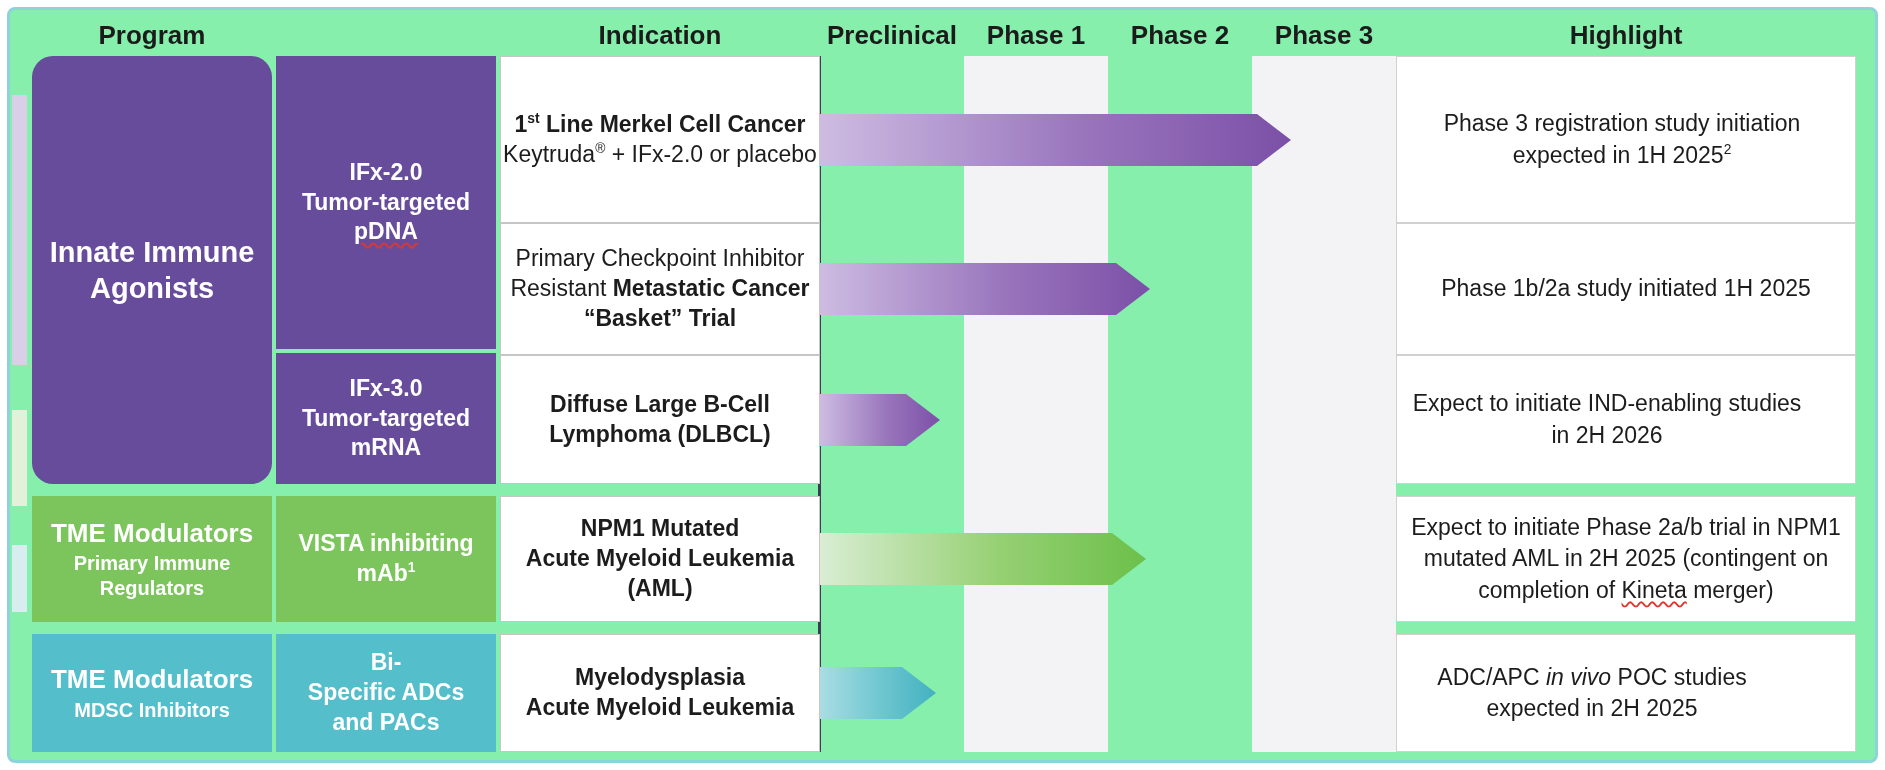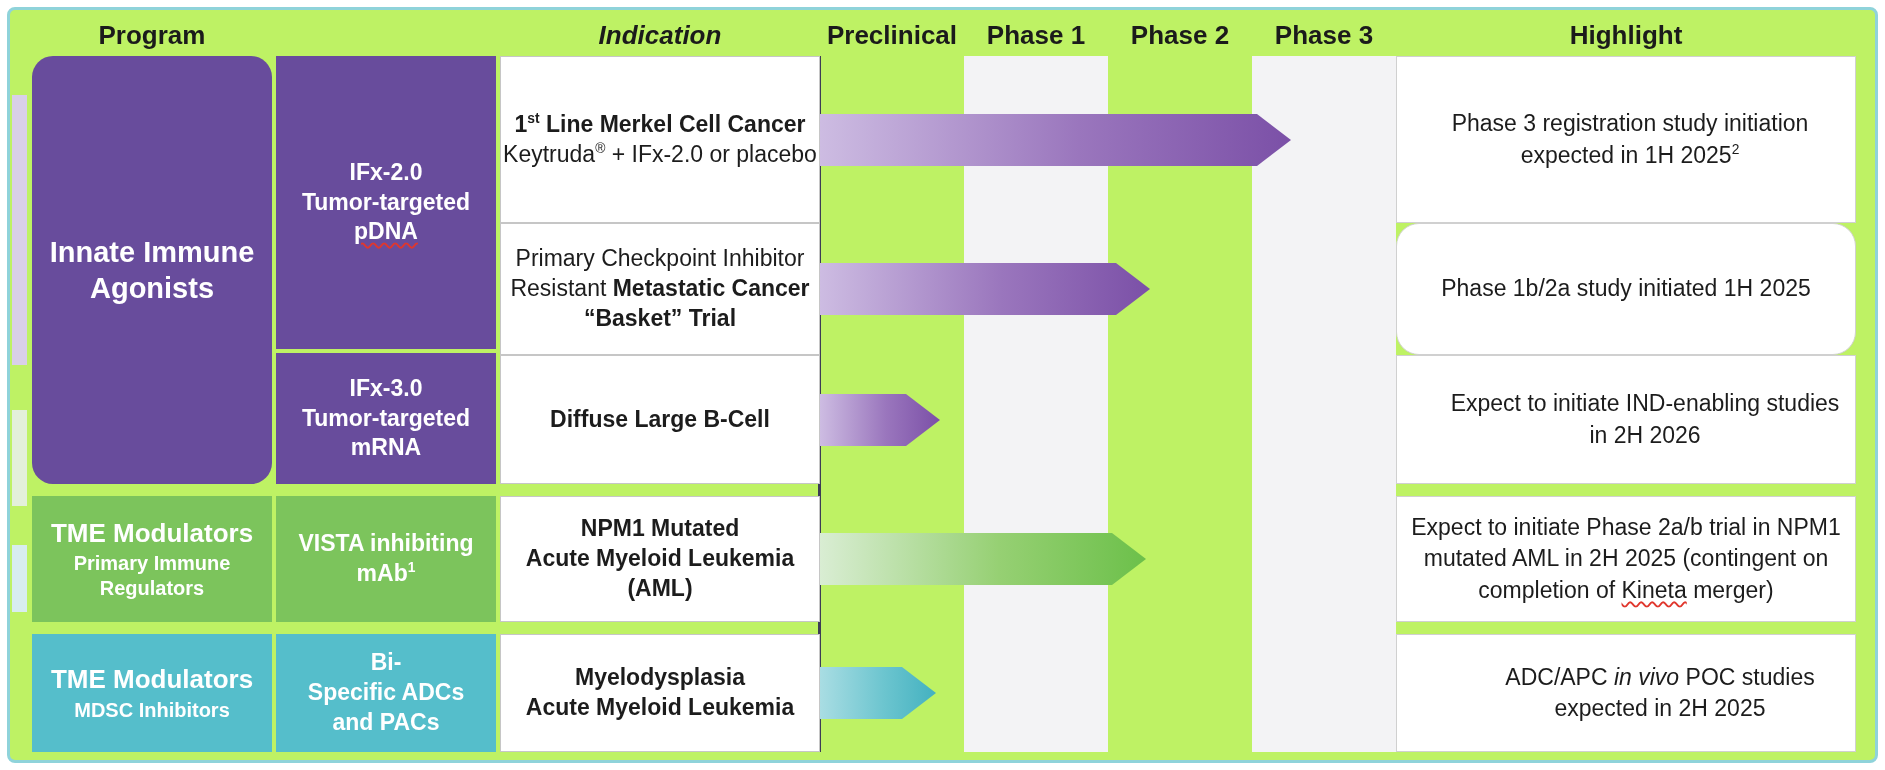--- a/index.html
+++ b/index.html
@@ -1,20 +1,20 @@
 <!DOCTYPE html>
 <html><head>
 <meta charset="utf-8">
 <style>
   * { margin:0; padding:0; box-sizing:border-box; }
   html,body { width:1885px; height:770px; background:#ffffff; }
   body { font-family:"Liberation Sans","DejaVu Sans",sans-serif; color:#1c1c1c; position:relative; overflow:hidden; }
 
   .frame { position:absolute; left:7px; top:7px; width:1871px; height:756px;
-           border:3px solid #8fd3da; border-radius:8px; background:#bef264; }
+           border:3px solid #8fd3da; border-radius:8px; background:#86efac; }
 
   .hcell { position:absolute; top:8px; height:34px; display:flex; align-items:center; justify-content:center;
            font-weight:700; font-size:26px; color:#1b1b1b; }
 
   .band  { position:absolute; top:46px; height:696px; background:#f3f3f5; }
   .vline { position:absolute; left:808px; top:46px; width:3px; height:696px; background:#3d3d55; }
 
   .accent { position:absolute; left:2px; width:15px; }
 
   .pcell { position:absolute; display:flex; flex-direction:column; align-items:center; justify-content:center;
@@ -26,21 +26,21 @@
   .dcell { position:absolute; left:266px; width:220px; display:flex; flex-direction:column; align-items:center;
            justify-content:center; color:#ffffff; text-align:center; font-weight:700; font-size:23px; line-height:1.3;
            padding:0 8px; }
 
   .icell { position:absolute; left:490px; width:320px; background:#ffffff; border:1px solid #c6c6c6;
            display:flex; flex-direction:column; align-items:center; justify-content:center; text-align:center;
            font-size:23px; line-height:1.3; padding:0 2px; }
   .icell .b { font-weight:700; }
 
   .hl { position:absolute; left:1386px; width:460px; background:#ffffff; border:1px solid #d0d0d0;
-        display:flex; align-items:center; justify-content:flex-end; text-align:center;
+        display:flex; align-items:center; justify-content:flex-start; text-align:center;
         font-size:23px; line-height:1.35; padding:16px 10px; }
 
   .arrow { position:absolute; left:810px; height:52px;
            clip-path: polygon(0 0, calc(100% - 34px) 0, 100% 50%, calc(100% - 34px) 100%, 0 100%); }
   .arrow.purple { background:linear-gradient(90deg,#cdbce2 0%,#9a76bd 55%,#7b50a7 100%); }
   .arrow.green  { background:linear-gradient(90deg,#d9edd3 0%,#96d073 55%,#6cc04a 100%); }
   .arrow.teal   { background:linear-gradient(90deg,#a9dde3 0%,#6cc5cf 55%,#43b1c0 100%); }
 
   sup { font-size:0.6em; vertical-align:super; line-height:0; }
   .sq { text-decoration:underline wavy #e0362c 1.5px; text-underline-offset:3px; }
@@ -57,21 +57,21 @@
 
   <div class="accent" style="top:85px;height:270px;background:#d9d0e8;"></div>
   <div class="accent" style="top:400px;height:96px;background:#e3f0da;"></div>
   <div class="accent" style="top:535px;height:67px;background:#d8edef;"></div>
 
   <div class="band" style="left:954px;width:144px;"></div>
   <div class="band" style="left:1242px;width:144px;"></div>
   <div class="vline"></div>
 
   <div class="hcell" style="left:22px;width:240px;">Program</div>
-  <div class="hcell" style="left:490px;width:320px;font-style:italic;">Indication</div>
+  <div class="hcell" style="left:490px;width:320px;">Indication</div>
   <div class="hcell" style="left:810px;width:144px;">Preclinical</div>
   <div class="hcell" style="left:954px;width:144px;">Phase 1</div>
   <div class="hcell" style="left:1098px;width:144px;">Phase 2</div>
   <div class="hcell" style="left:1242px;width:144px;">Phase 3</div>
   <div class="hcell" style="left:1386px;width:460px;">Highlight</div>
 
   <div class="pcell bg-purple" style="left:22px;width:240px;top:46px;height:428px;border-radius:21px;">
     <div class="ptitle">Innate Immune Agonists</div>
   </div>
   <div class="pcell bg-green" style="left:22px;width:240px;top:486px;height:126px;">
@@ -104,41 +104,42 @@
 
   <div class="icell" style="top:46px;height:167px;">
     <div class="b"><span>1</span><sup>st</sup><span> Line Merkel Cell Cancer</span></div>
     <div><span>Keytruda</span><sup>®</sup><span> + IFx-2.0 or placebo</span></div>
   </div>
   <div class="icell" style="top:213px;height:132px;">
     <div><span>Primary Checkpoint Inhibitor Resistant </span><span class="b">Metastatic Cancer “Basket” Trial</span></div>
   </div>
   <div class="icell" style="top:345px;height:129px;">
     <div class="b">Diffuse Large B-Cell</div>
+    <div class="b">Lymphoma (DLBCL)</div>
   </div>
   <div class="icell" style="top:486px;height:126px;">
     <div class="b">NPM1 Mutated</div>
     <div class="b">Acute Myeloid Leukemia</div>
     <div class="b">(AML)</div>
   </div>
   <div class="icell" style="top:624px;height:118px;">
     <div class="b">Myelodysplasia</div>
     <div class="b">Acute Myeloid Leukemia</div>
   </div>
 
   <div class="arrow purple" style="top:104px;width:471px;"></div>
   <div class="arrow purple" style="top:253px;width:330px;"></div>
   <div class="arrow purple" style="top:384px;width:120px;"></div>
   <div class="arrow green" style="top:523px;width:326px;"></div>
   <div class="arrow teal" style="top:657px;width:116px;"></div>
 
   <div class="hl" style="top:46px;height:167px;">
     <p style="width:430px;"><span>Phase 3 registration study initiation expected in 1H 2025</span><sup>2</sup></p>
   </div>
-  <div class="hl" style="top:213px;height:132px;border-radius:23px;">
+  <div class="hl" style="top:213px;height:132px;">
     <p style="width:440px;">Phase 1b/2a study initiated 1H 2025</p>
   </div>
   <div class="hl" style="top:345px;height:129px;">
     <p style="width:400px;">Expect to initiate IND-enabling studies in 2H 2026</p>
   </div>
   <div class="hl" style="top:486px;height:126px;">
     <p style="width:445px;"><span>Expect to initiate Phase 2a/b trial in NPM1 mutated AML in 2H 2025 (contingent on completion of </span><span class="sq">Kineta</span><span> merger)</span></p>
   </div>
   <div class="hl" style="top:624px;height:118px;">
     <p style="width:370px;"><span>ADC/APC </span><span class="it">in vivo</span><span> POC studies expected in 2H 2025</span></p>

